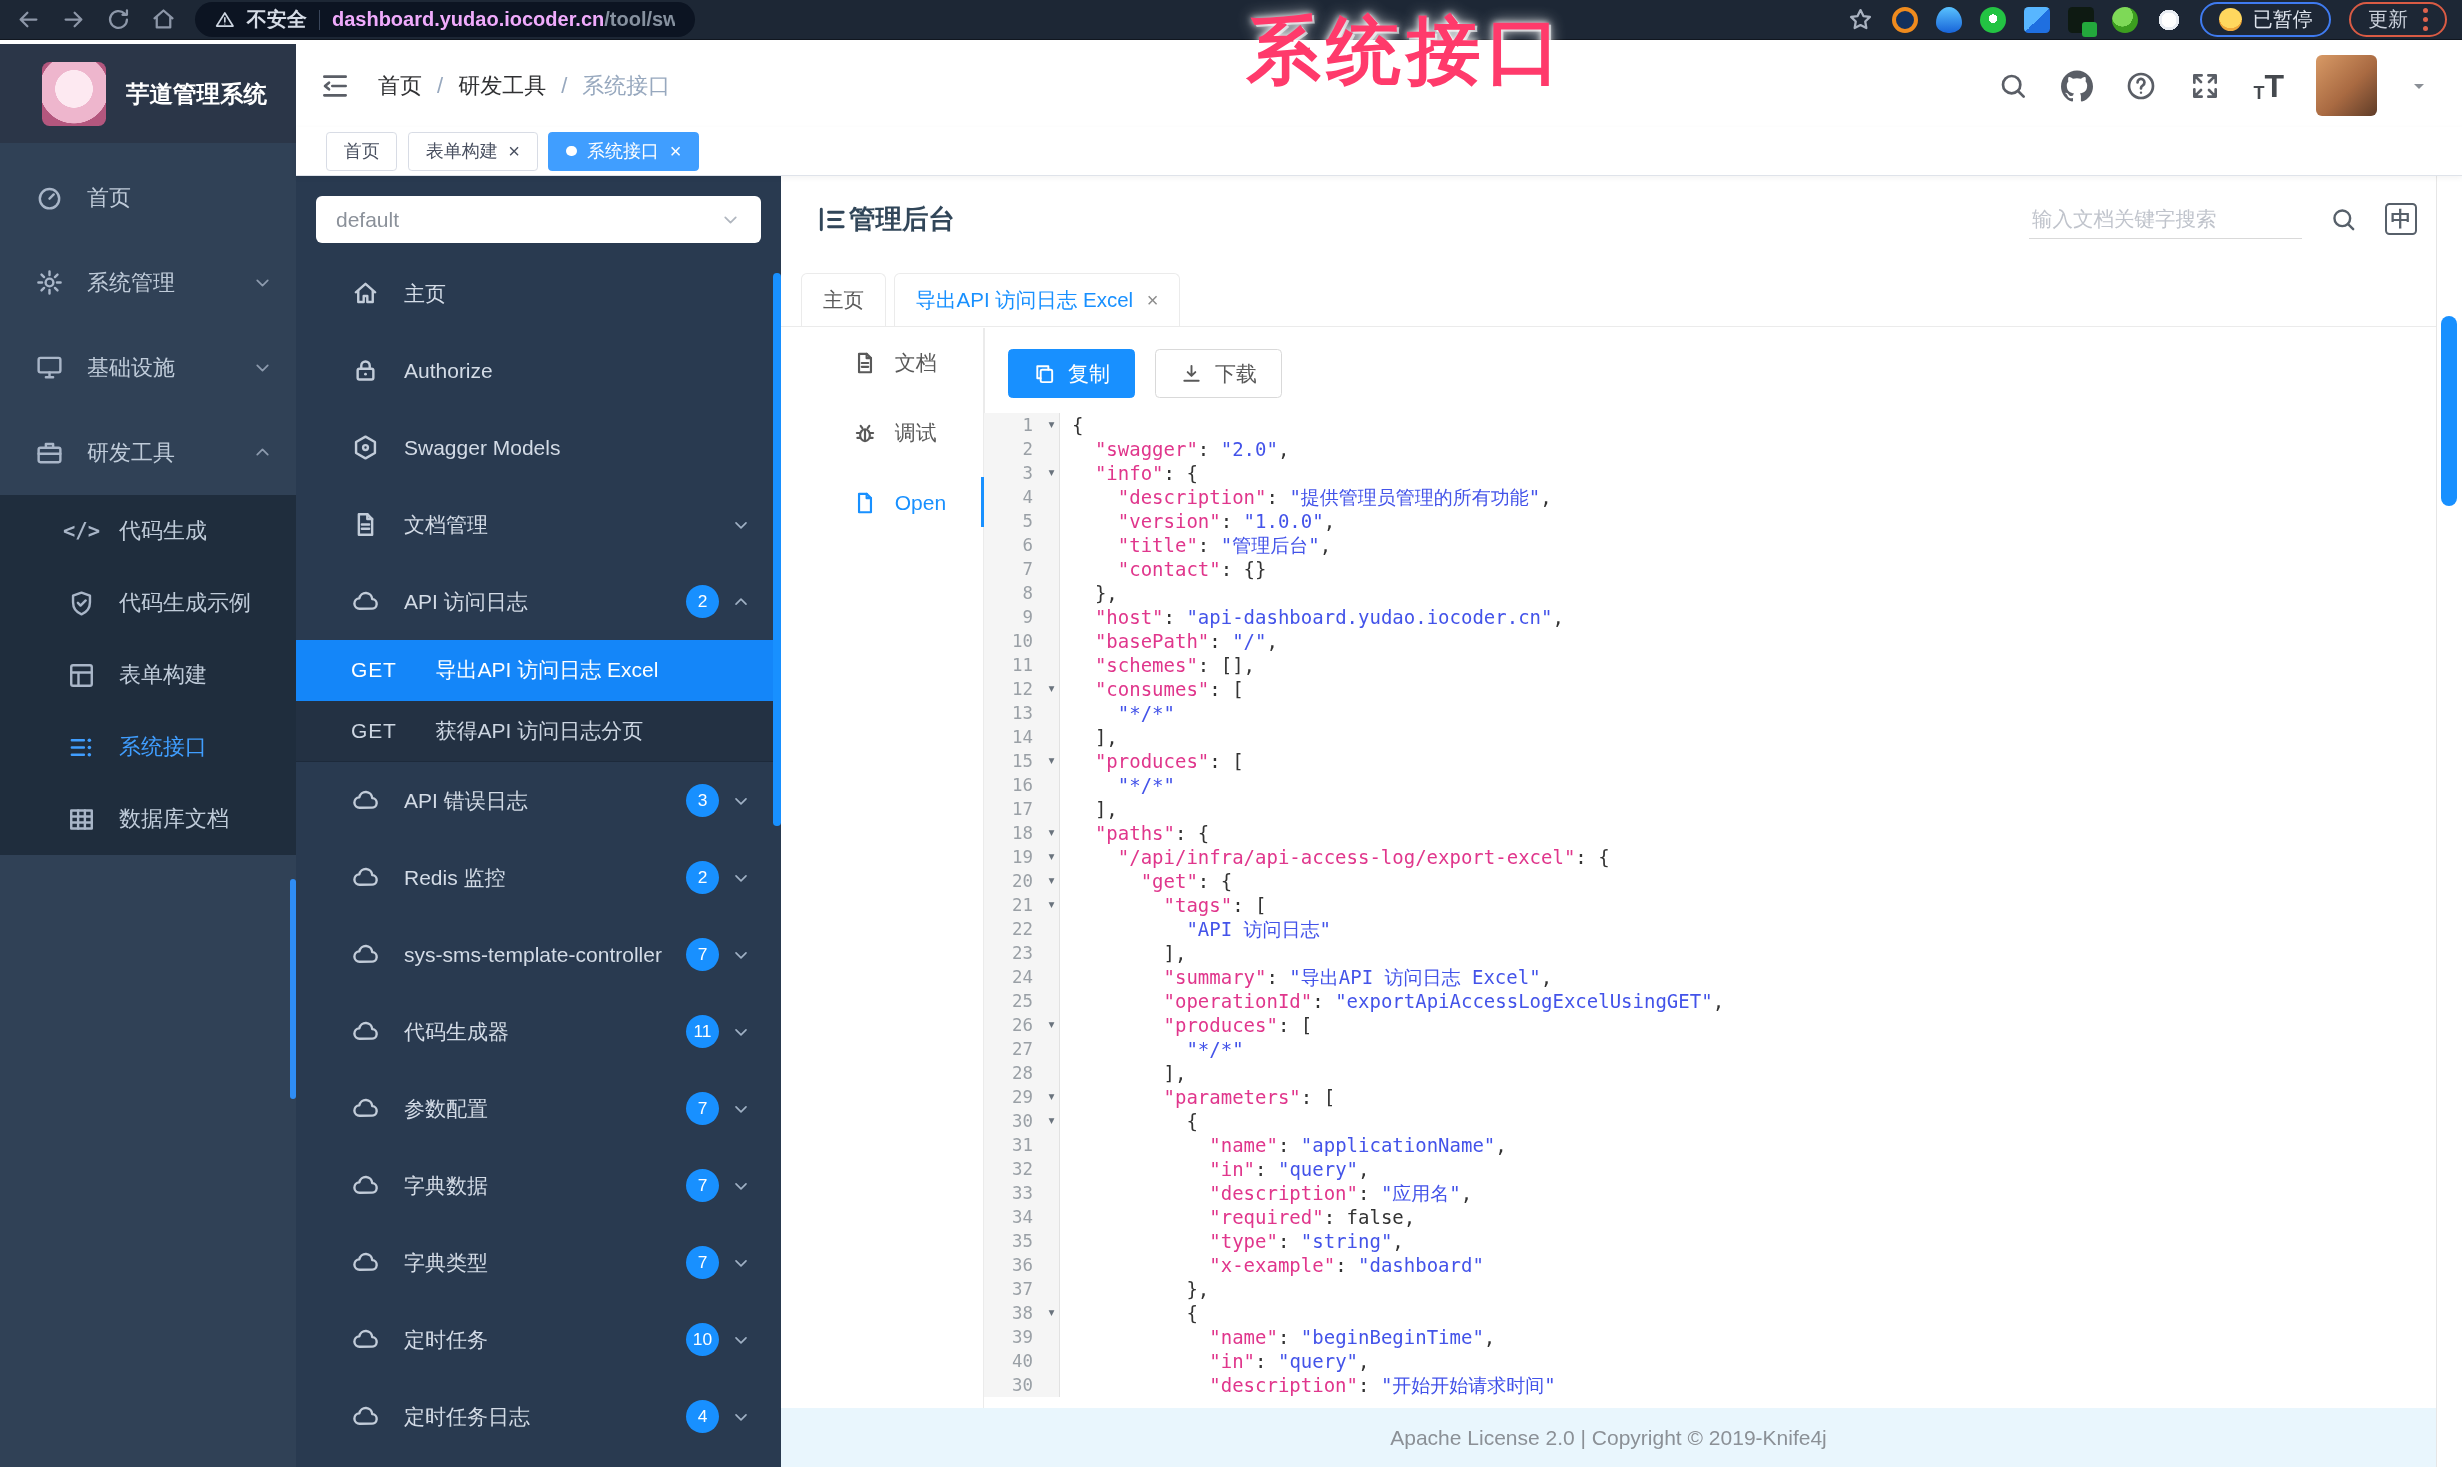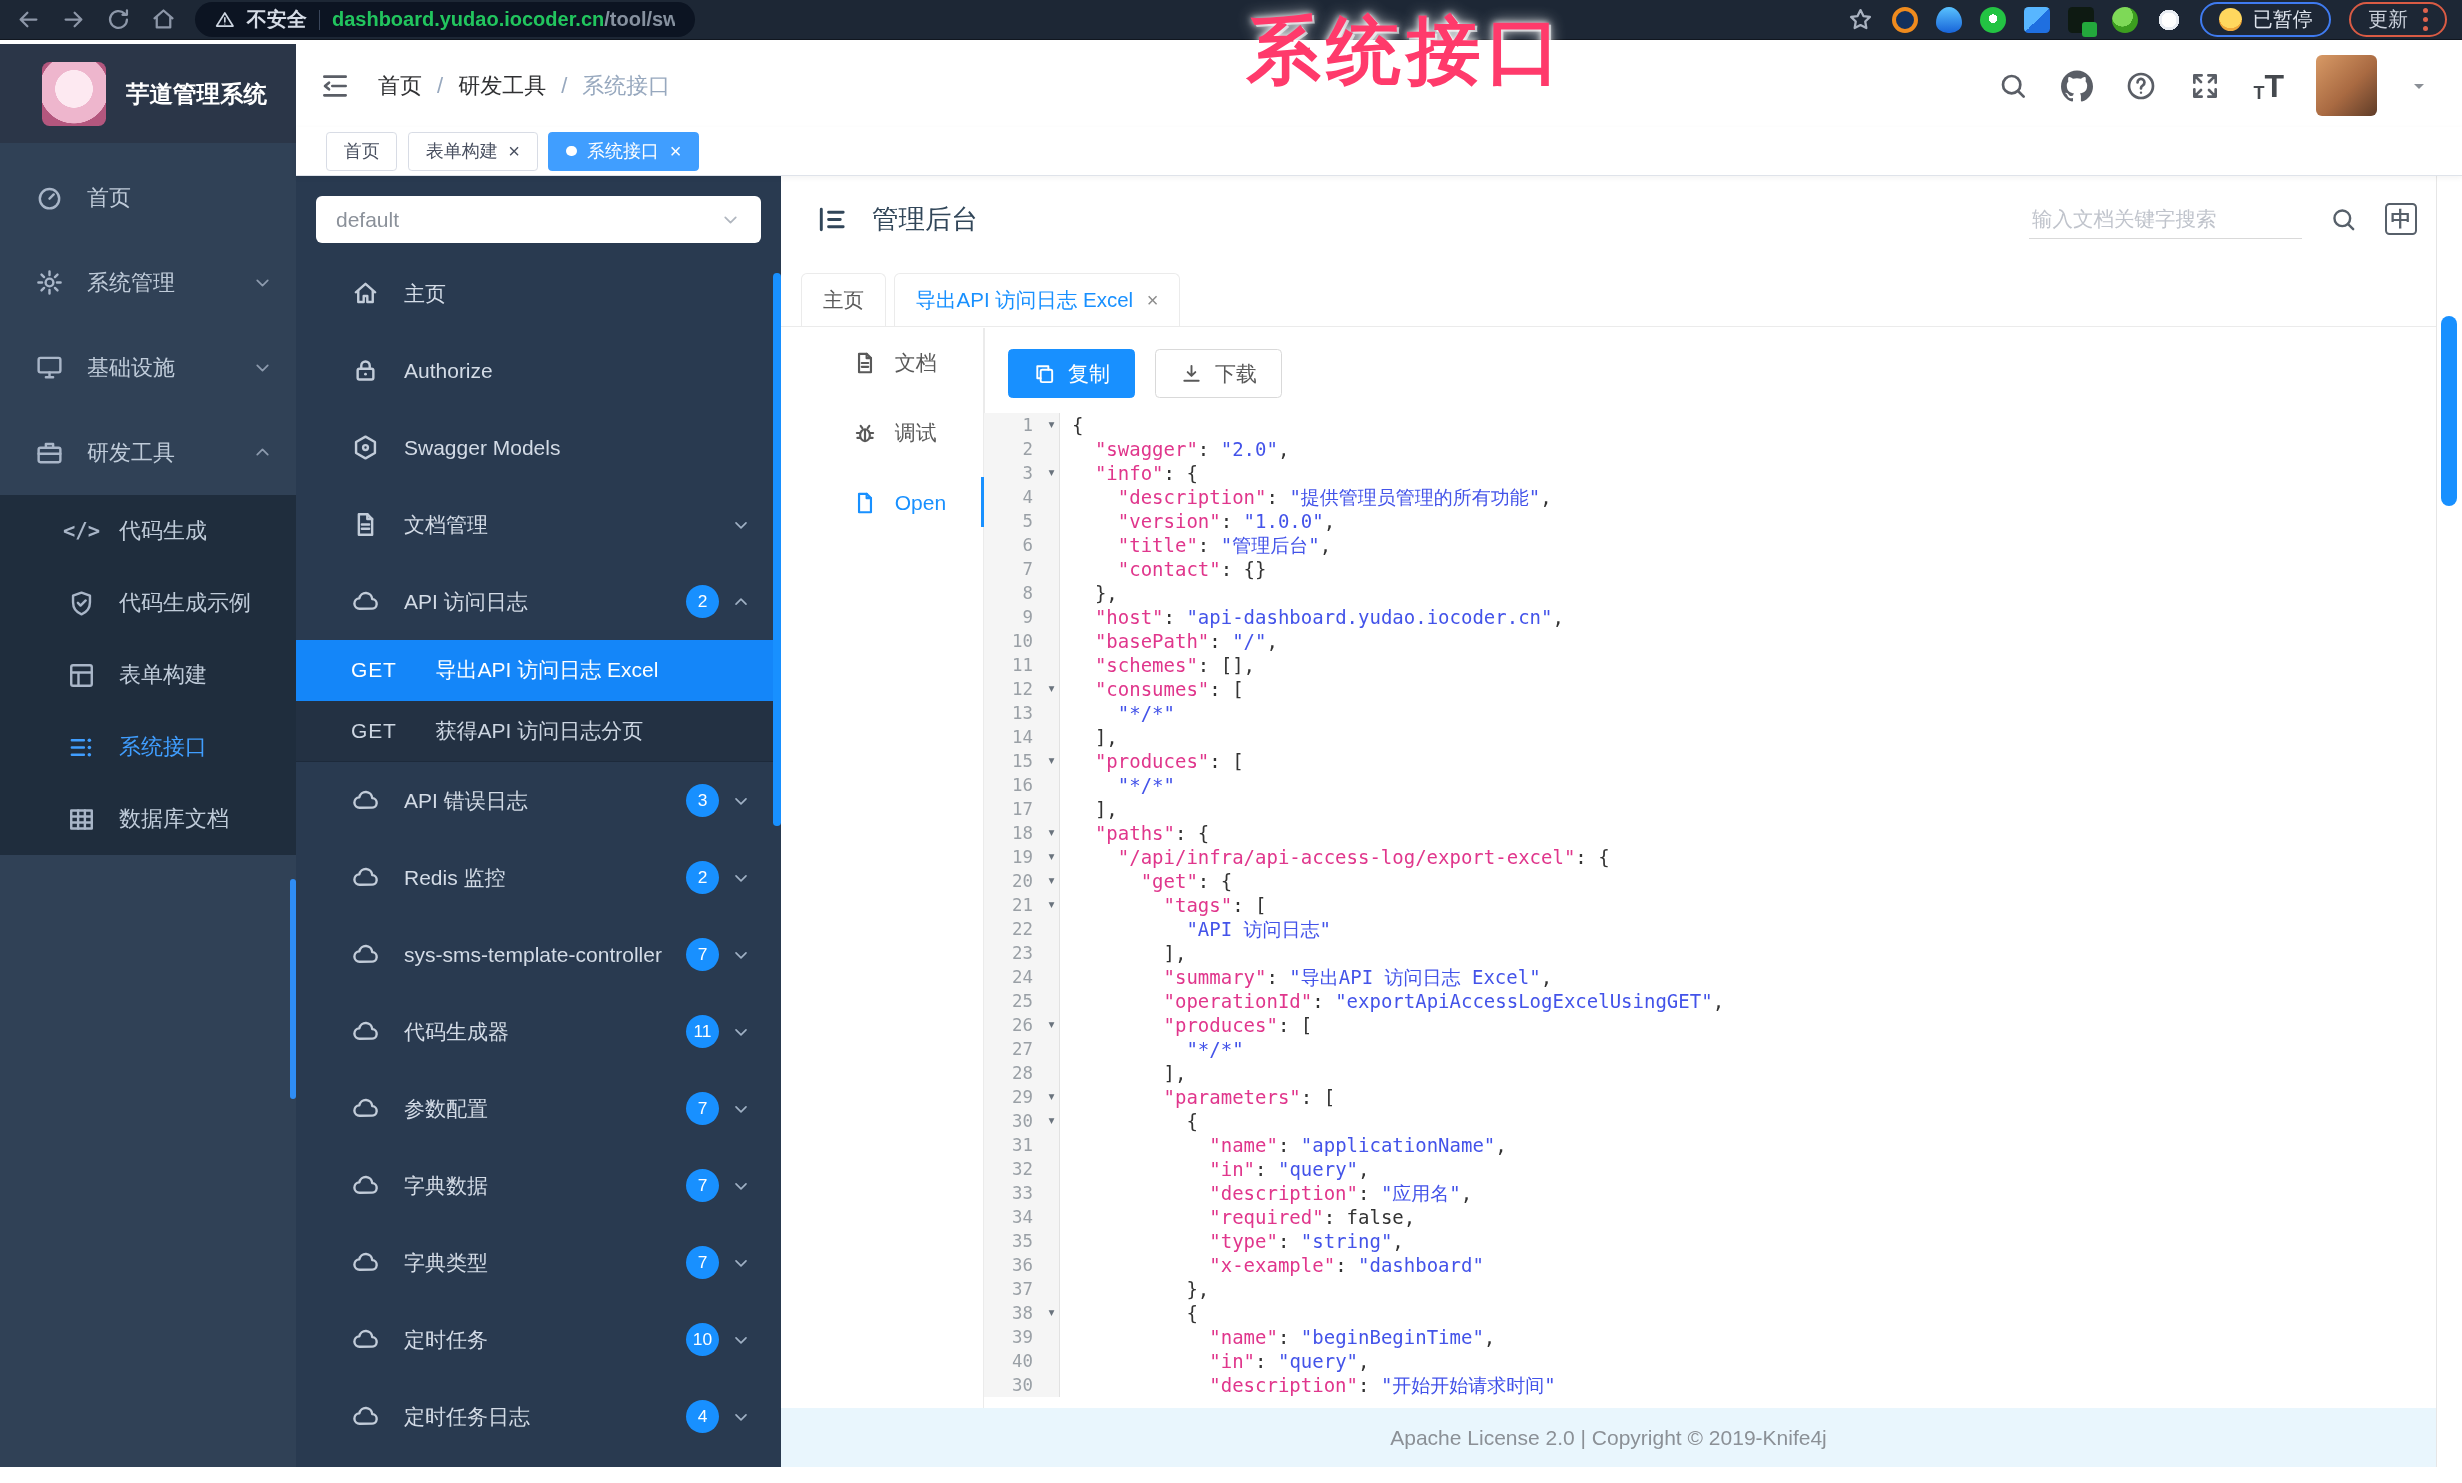--- a/index.html
+++ b/index.html
@@ -8,21 +8,21 @@
 svg{fill:none;stroke:currentColor;stroke-width:2;stroke-linecap:round;stroke-linejoin:round;width:100%;height:100%;display:block;}
 
 
 .browser{position:absolute;left:0;top:0;right:0;height:40px;background:#1d2735;display:flex;align-items:center;padding:0 15px;gap:18px;border-bottom:1.5px solid #10161f;z-index:5;}
 .nav-ic{width:27px;height:27px;color:#8d97a8;flex:0 0 auto;}
 .addr{display:flex;align-items:center;gap:12px;background:#0c1422;border-radius:22px;height:35px;padding:0 20px;width:500px;}
 .addr .warn{width:23px;height:23px;color:#cdd5e1;}
 .addr .ns{color:#d6dce6;font-size:20px;font-weight:bold;white-space:nowrap;}
 .addr .sep{width:1.5px;height:20px;background:#39455a;}
 .addr .url{font-size:20px;font-weight:bold;white-space:nowrap;overflow:hidden;}
-.addr .host{color:#22c55e;}
+.addr .host{color:#f0abfc;}
 .addr .path{color:#86919f;}
 .spacer{flex:1;}
 .right-cluster{display:flex;align-items:center;gap:18px;}
 .star{width:27px;height:27px;color:#a9b2c0;}
 .ext{width:26px;height:26px;border-radius:6px;flex:0 0 auto;}
 .ext1{border:4.5px solid #ef8b1e;border-radius:50%;background:#12305c;}
 .ext2{background:linear-gradient(#59c2ff,#1763d8);border-radius:50% 50% 46% 46%/62% 62% 38% 38%;}
 .ext3{background:radial-gradient(circle at 50% 45%,#fff 0 22%,#23c343 23%);border-radius:50%;}
 .ext4{background:linear-gradient(135deg,#58b6ff 50%,#1f6fe0 50%);border-radius:4.5px;}
 .ext5{background:#0e1a12;border-radius:4.5px;position:relative;}
@@ -90,21 +90,21 @@
 .get-row{height:61px;display:flex;align-items:center;padding-left:55px;gap:39px;background:#233143;color:#cdd6e2;font-size:21px;border-bottom:1.5px solid #1d2a3b;cursor:pointer;}
 .get-row .m{letter-spacing:0.8px;}
 .get-row .lbl{white-space:nowrap;}
 .get-row.active{background:#1486f9;color:#fff;border-bottom-color:#1486f9;}
 .sw-thumb{position:absolute;right:0;top:97px;width:7.6px;height:553px;background:#1890ff;border-radius:3.8px;}
 
 
 .main{position:absolute;left:781px;top:176px;right:0;bottom:16.7px;background:#fff;}
 .m-hdr{height:86px;display:flex;align-items:center;padding:0 45px 0 33px;}
 .m-hdr .mic{width:35px;height:35px;color:#314659;}
-.m-title{font-size:26.5px;color:#314659;font-weight:normal;margin-left:23px;white-space:nowrap;}
+.m-title{font-size:26.5px;color:#314659;font-weight:bold;white-space:nowrap;}
 .m-search{margin-left:auto;display:flex;align-items:center;gap:27px;}
 .m-input{width:273px;border:none;outline:none;border-bottom:1.5px solid #d9d9d9;font-size:20.5px;color:#333;padding:7.6px 3px;font-family:"Liberation Sans",sans-serif;}
 .m-input::placeholder{color:#c0c4cc;}
 .sic{width:29px;height:29px;color:#57606a;}
 .lang{width:32px;height:32px;border:2.3px solid #57606a;border-radius:4.5px;color:#57606a;font-size:20.5px;display:flex;align-items:center;justify-content:center;font-weight:bold;}
 .doc-tabs{height:65px;display:flex;align-items:flex-end;padding:0 0 0 20px;gap:7.6px;border-bottom:1.5px solid #ebebeb;}
 .dtab{display:flex;align-items:center;gap:13.6px;border:1.5px solid #ebebeb;border-bottom:none;border-radius:6px 6px 0 0;padding:0 21px;height:53px;font-size:20.5px;color:#595959;background:#fff;cursor:pointer;white-space:nowrap;}
 .dtab.active{color:#1890ff;}
 .dtab .x{color:#8c8c8c;font-size:20px;}
 .content{position:absolute;left:0;top:152px;right:26px;bottom:59px;overflow:hidden;}

